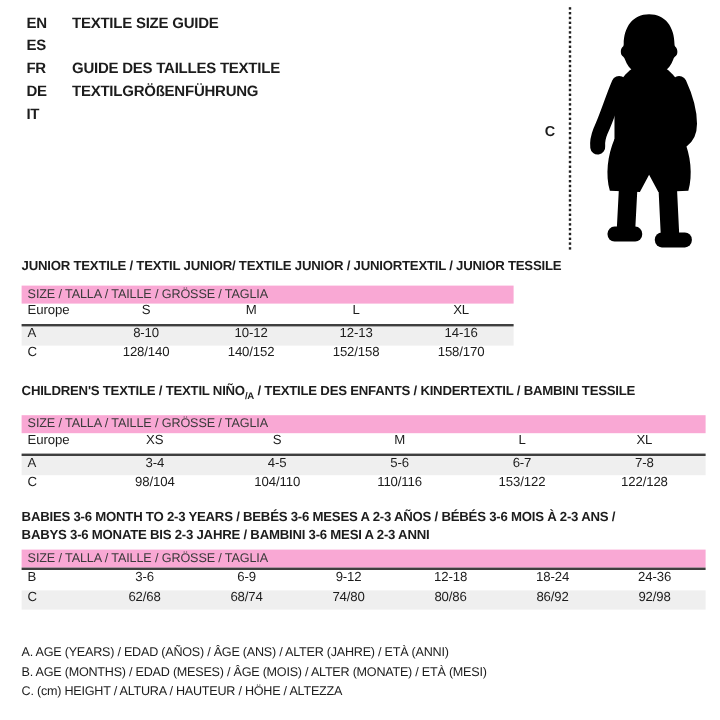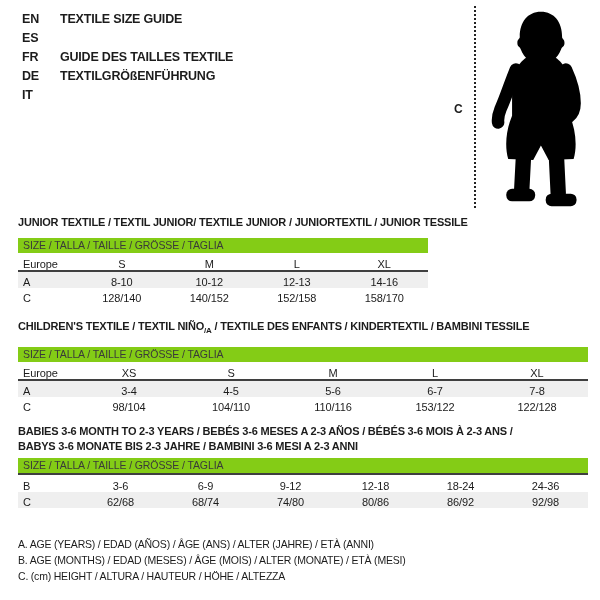--- a/index.html
+++ b/index.html
@@ -14,23 +14,23 @@
   .lang-code{width:38px;flex:0 0 38px;}
   
   .figure{position:absolute;left:452px;top:6px;width:144px;height:206px;}
   .height-line{position:absolute;left:22px;top:0;height:202px;border-left:2px dotted #222;}
   .height-label{position:absolute;left:2px;top:96px;font-size:12px;font-weight:bold;}
   .baby-svg{position:absolute;left:34px;top:2px;}
   
   .section{position:absolute;left:18px;}
   .sec-heading{font-size:11px;font-weight:bold;letter-spacing:-0.2px;white-space:nowrap;margin:0;}
   .sec-heading sub{font-size:8px;}
-  .size-bar{height:15px;line-height:15px;background:#84cc16;color:#3a3a3a;
+  .size-bar{height:15px;line-height:15px;background:#f9a8d4;color:#3a3a3a;
             font-size:10.5px;padding-left:5px;letter-spacing:-0.1px;}
-  .t-row{display:flex;align-items:flex-end;font-size:11px;letter-spacing:-0.1px;}
+  .t-row{display:flex;align-items:flex-start;font-size:11px;letter-spacing:-0.1px;}
   .t-header{height:17px;}
   .t-data{height:16px;}
   .t-sep{border-top:2px solid #3f3f3f;}
   .stripe{background:#efefef;}
   .cell-label{flex:0 0 55px;padding-left:5px;text-align:left;}
   .cell{flex:1;text-align:center;}
   .w-junior{width:410px;}
   .w-wide{width:570px;}
   
   .legend{position:absolute;left:18px;top:536px;}

